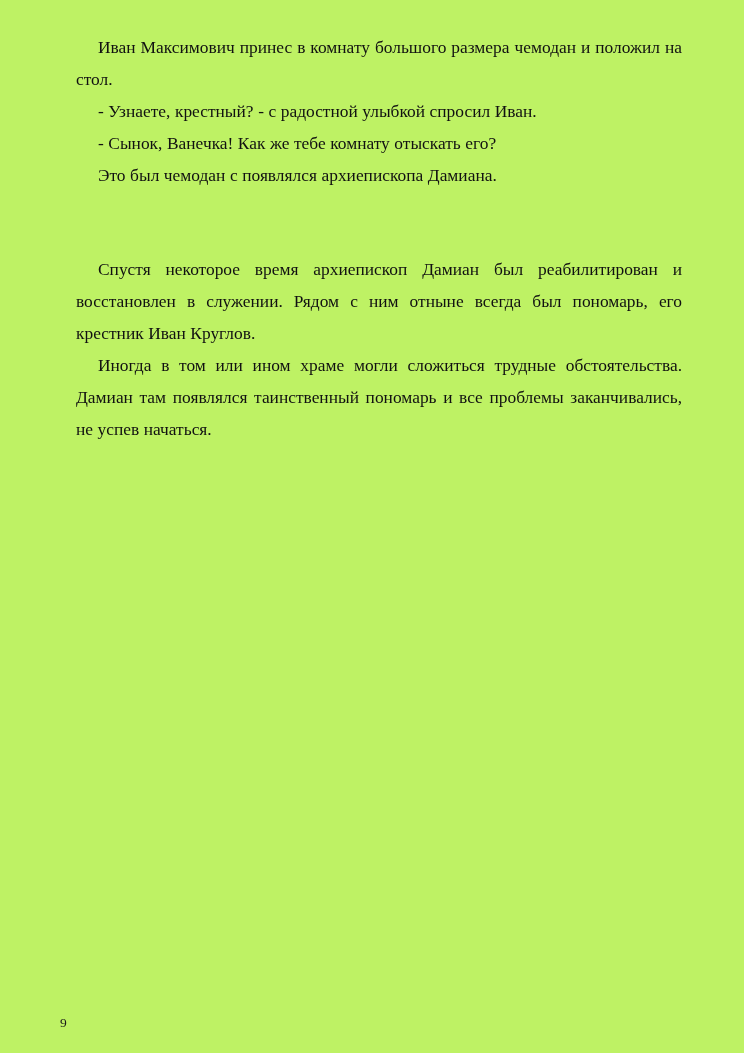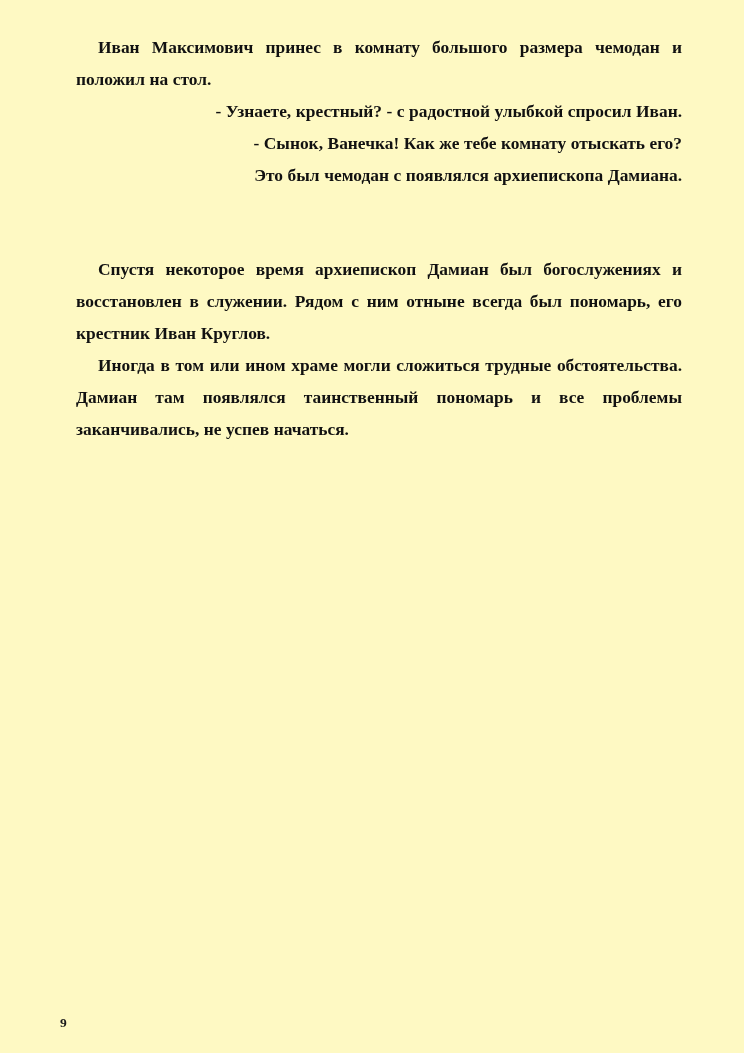--- a/index.html
+++ b/index.html
@@ -7,25 +7,24 @@
     margin: 0;
     padding: 0;
     background: #ffffff;
   }
 
   .page {
     position: relative;
     width: 744px;
     height: 1053px;
     margin: 0 auto;
-    background: #fef9c3;
+    background: #bef264;
     overflow: hidden;
     font-family: "Liberation Serif", "DejaVu Serif", serif;
     color: #000000;
-    font-weight: bold;
     -webkit-font-smoothing: none;
   }
 
   .text-column {
     position: absolute;
     left: 76px;
     top: 31px;
     width: 606px;
   }
 
@@ -41,21 +40,21 @@
   }
 
   
   p.indent {
     text-indent: 22px;
   }
 
   
   p.dialogue {
     text-indent: 22px;
-    text-align: right;
+    text-align: left;
   }
 
   
   .block-gap {
     height: 62px;
   }
 
   .page-number {
     position: absolute;
     left: 60px;
@@ -77,21 +76,21 @@
 
     <p class="para dialogue">- Узнаете, крестный? - с радостной улыбкой спросил Иван.</p>
 
     <p class="para dialogue">- Сынок, Ванечка! Как же тебе комнату отыскать его?</p>
 
     <p class="para dialogue">Это был чемодан с появлялся архиепископа Дамиана.</p>
 
 
     <div class="block-gap"></div>
 
-    <p class="para indent">Спустя некоторое время архиепископ Дамиан был богослужениях и восстановлен в служении. Рядом с ним отныне всегда был пономарь, его крестник Иван Круглов.</p>
+    <p class="para indent">Спустя некоторое время архиепископ Дамиан был реабилитирован и восстановлен в служении. Рядом с ним отныне всегда был пономарь, его крестник Иван Круглов.</p>
 
 
     <p class="para indent">Иногда в том или ином храме могли сложиться трудные обстоятельства. Дамиан там появлялся таинственный пономарь и все проблемы заканчивались, не успев начаться.</p>
 
 
   </div>
 
   <div class="page-number">9</div>
 
 </div>

